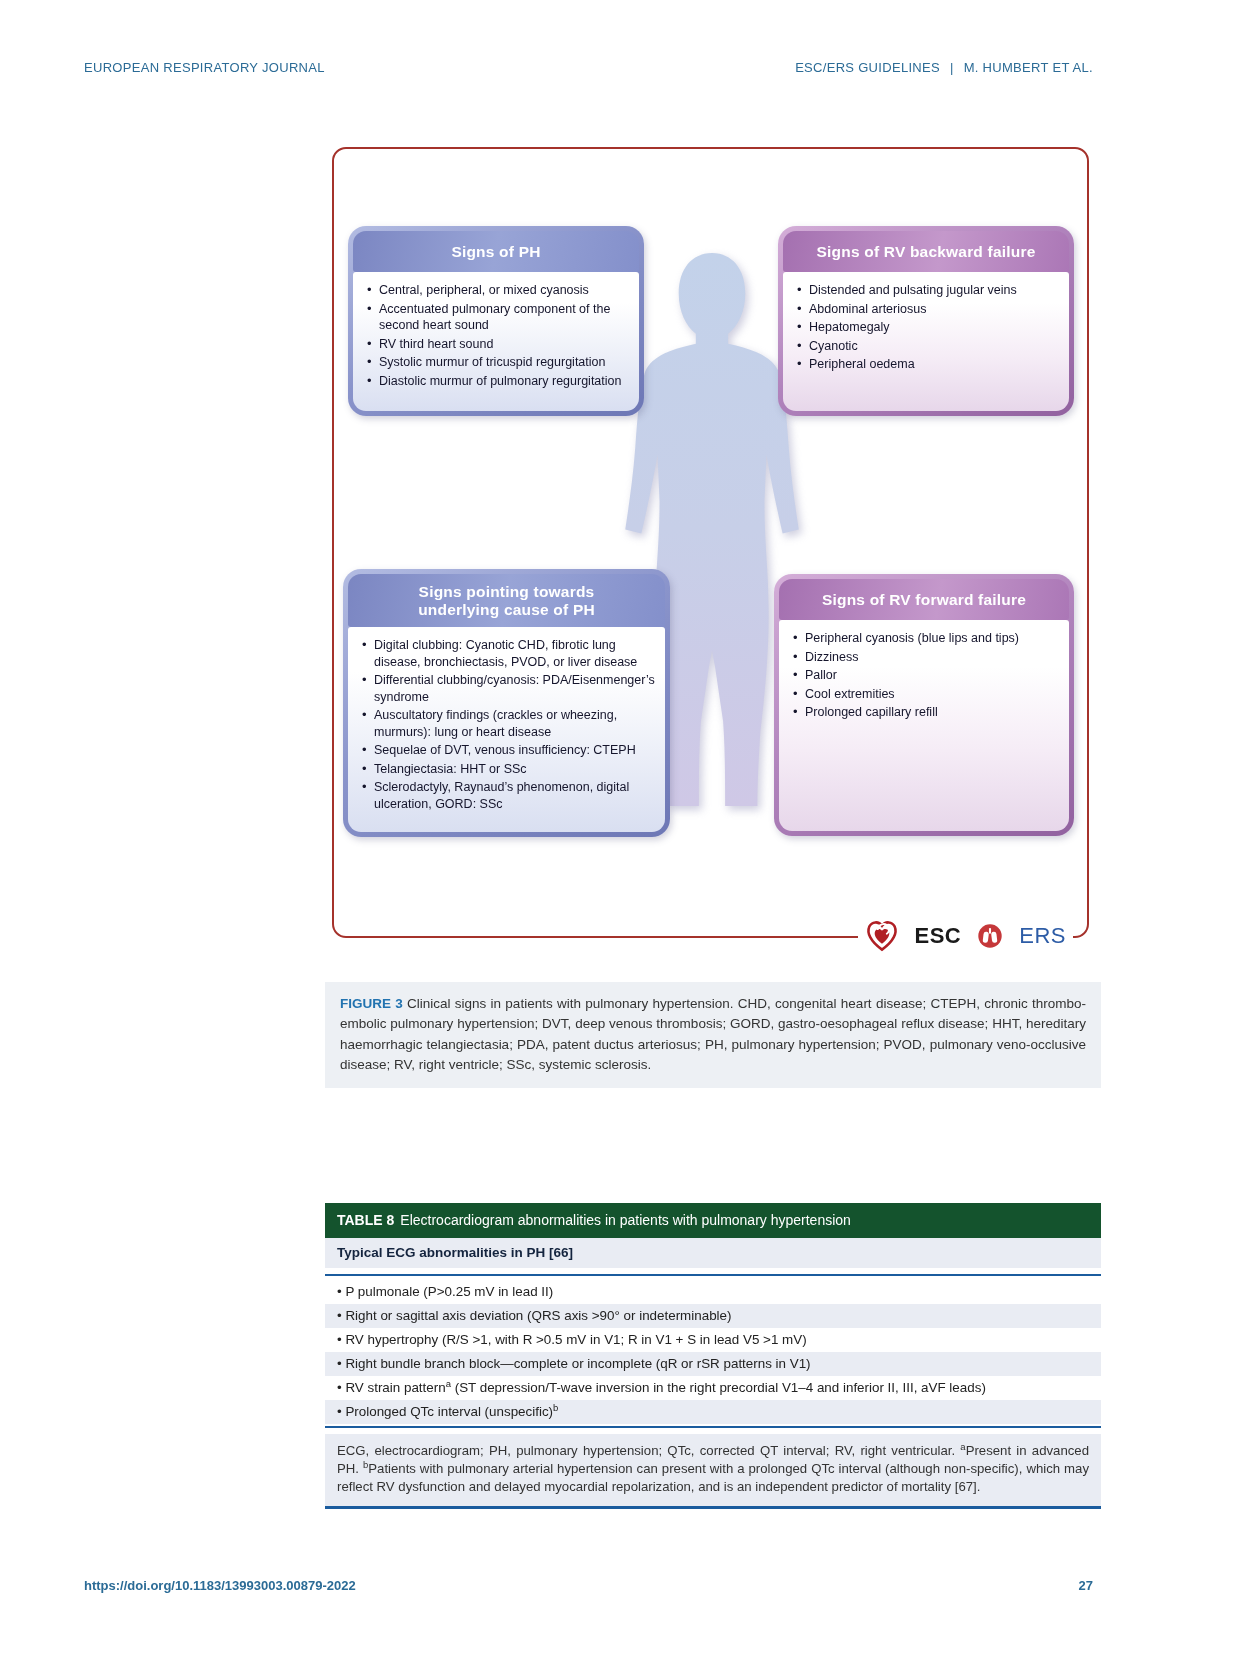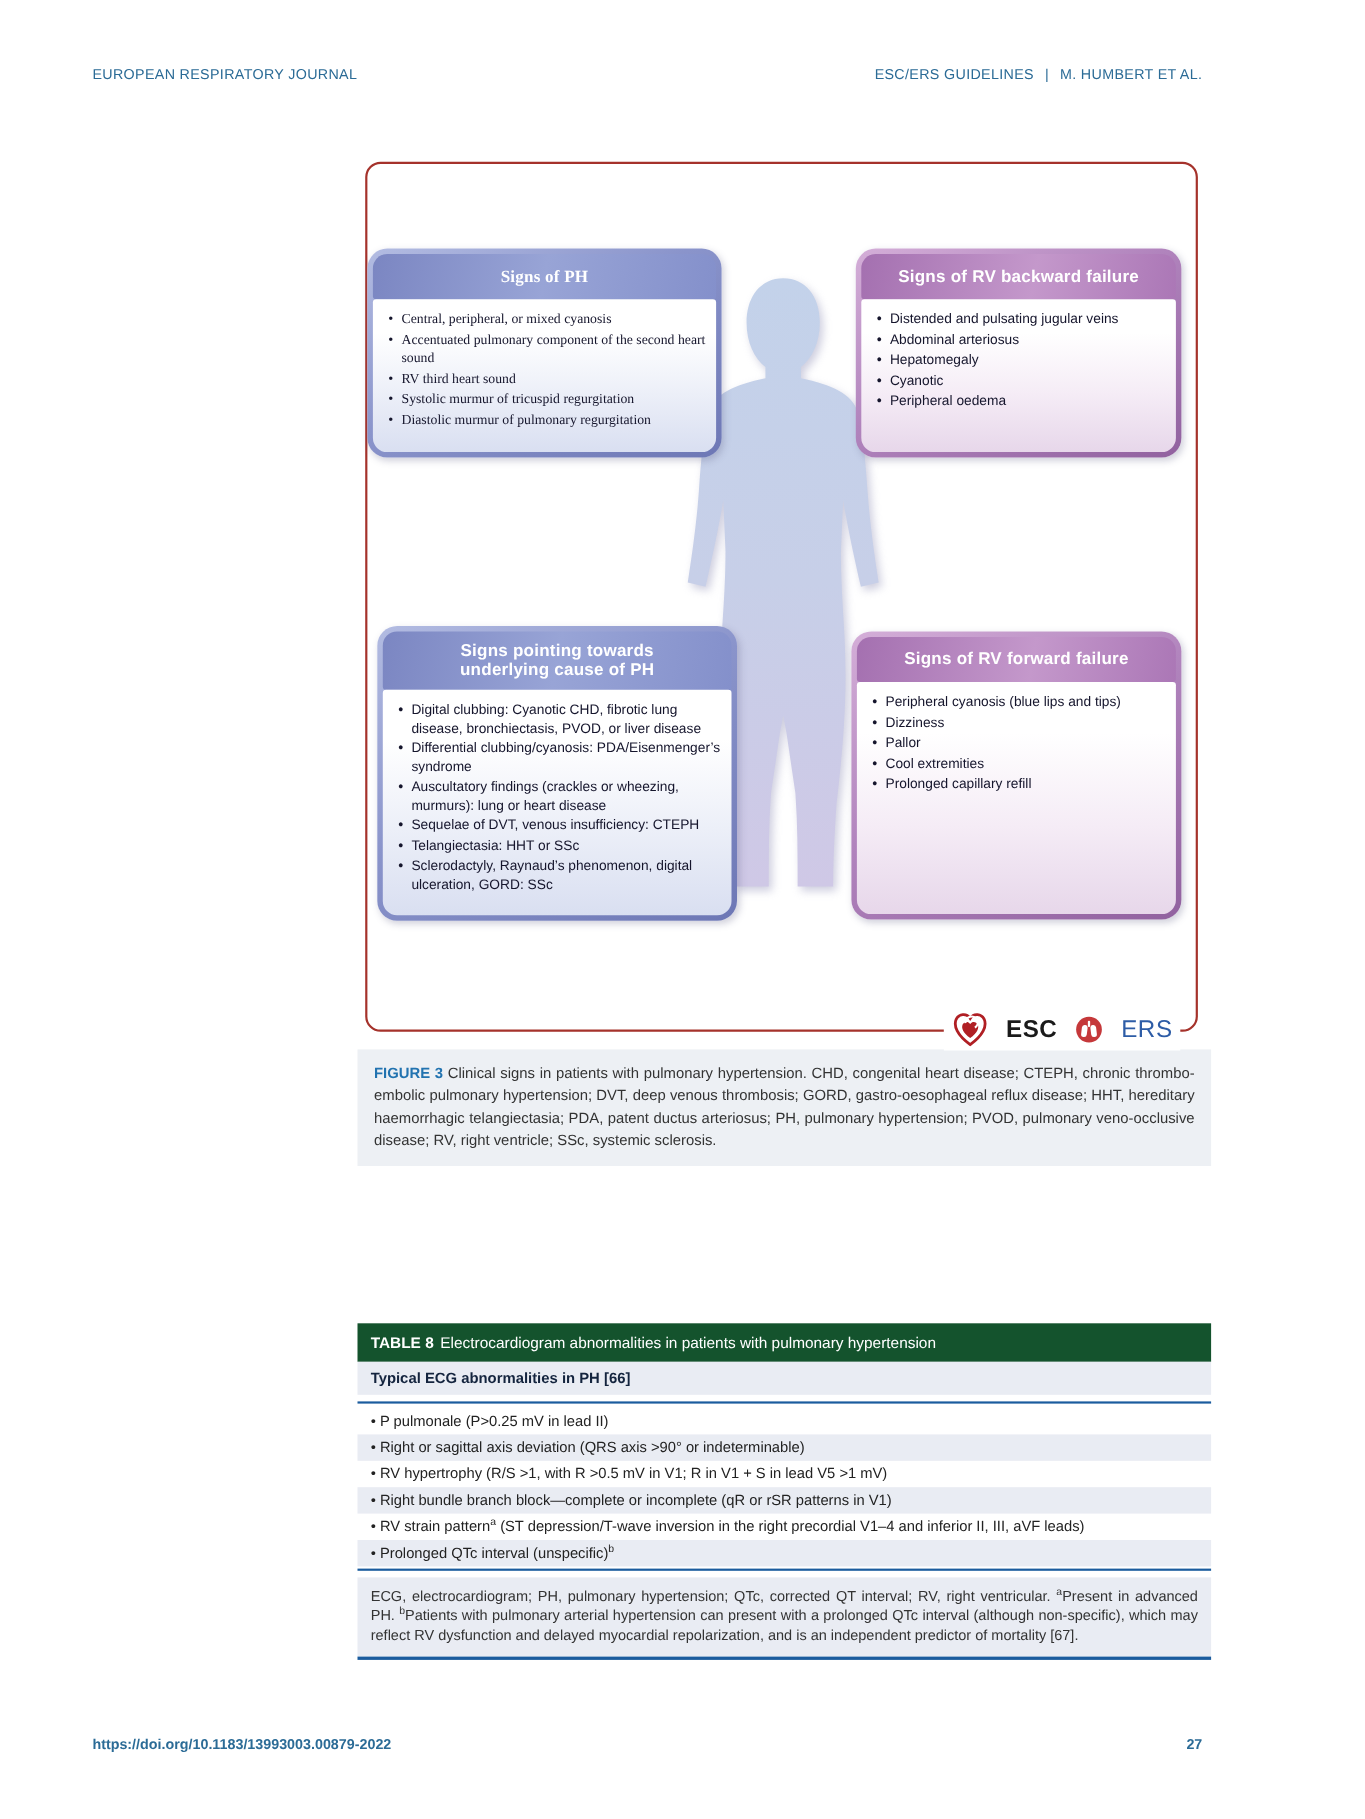--- a/index.html
+++ b/index.html
@@ -58,37 +58,37 @@
   }
   .blue .box-body   { background: linear-gradient(180deg,#ffffff 22%,#eceff8 62%,#d9dff1 100%); }
   .purple .box-body { background: linear-gradient(180deg,#ffffff 22%,#f5ecf6 62%,#e7d7ea 100%); }
   .box-body ul { list-style: none; margin: 2px 0 0 2px; padding: 0; }
   .box-body li {
     position: relative; padding-left: 14px; margin-bottom: 2px;
     font-size: 12.5px; line-height: 1.32; color: #15152c;
   }
   .box-body li::before { content: "\2022"; position: absolute; left: 2px; top: -1px; font-size: 13px; }
 
-  .box-tl { left: 0;  top: 77px;  width: 322px; height: 190px; font-family: Liberation Serif, serif; }
+  .box-tl { left: 14px;  top: 77px;  width: 296px; height: 190px; }
   .box-tr { left: 444px; top: 77px;  width: 296px; height: 190px; }
   .box-bl { left: 9px;   top: 420px; width: 327px; height: 268px; }
   .box-br { left: 440px; top: 425px; width: 300px; height: 262px; }
 
   
   .figure-logo {
     position: absolute; right: 14px; bottom: -19px; z-index: 3;
     display: flex; align-items: center; gap: 16px;
     background: #ffffff; padding: 0 7px; height: 38px;
   }
   .figure-logo .esc { font-size: 22px; font-weight: bold; color: #1a1a1a; letter-spacing: .5px; }
   .figure-logo .ers { font-size: 22px; color: #2d5ca6; letter-spacing: .5px; }
 
   
   .caption {
-    position: absolute; left: 325px; top: 954px; width: 776px;
+    position: absolute; left: 325px; top: 982px; width: 776px;
     background: #edf0f4; padding: 12px 15px 13px;
     font-size: 13.5px; line-height: 20.3px; text-align: justify; color: #333;
   }
   .cap-label { color: #2273b0; font-weight: bold; }
 
   
   .table8 { position: absolute; left: 325px; top: 1203px; width: 776px; font-size: 13.4px; }
   .t8-bar {
     background: #14532d; color: #fff; padding: 9px 12px 10px; font-size: 14px;
   }

